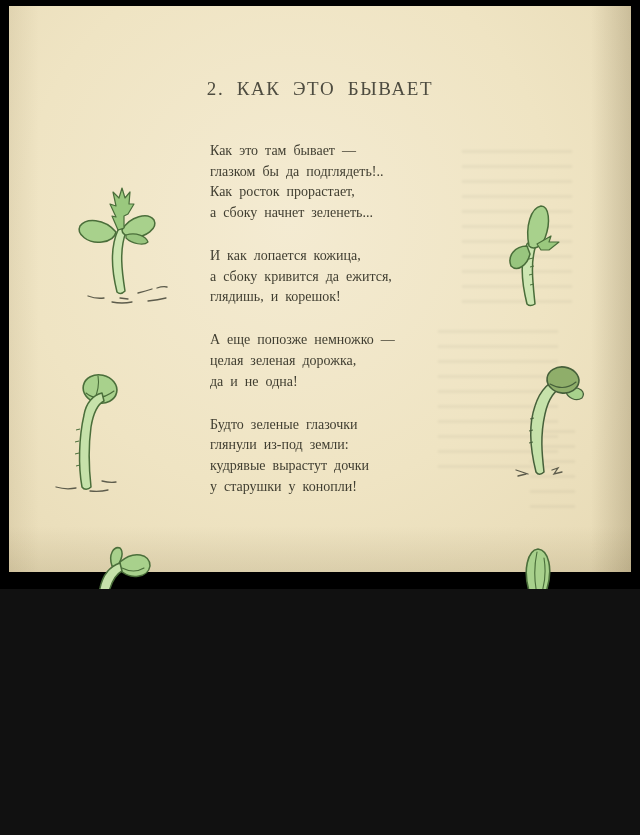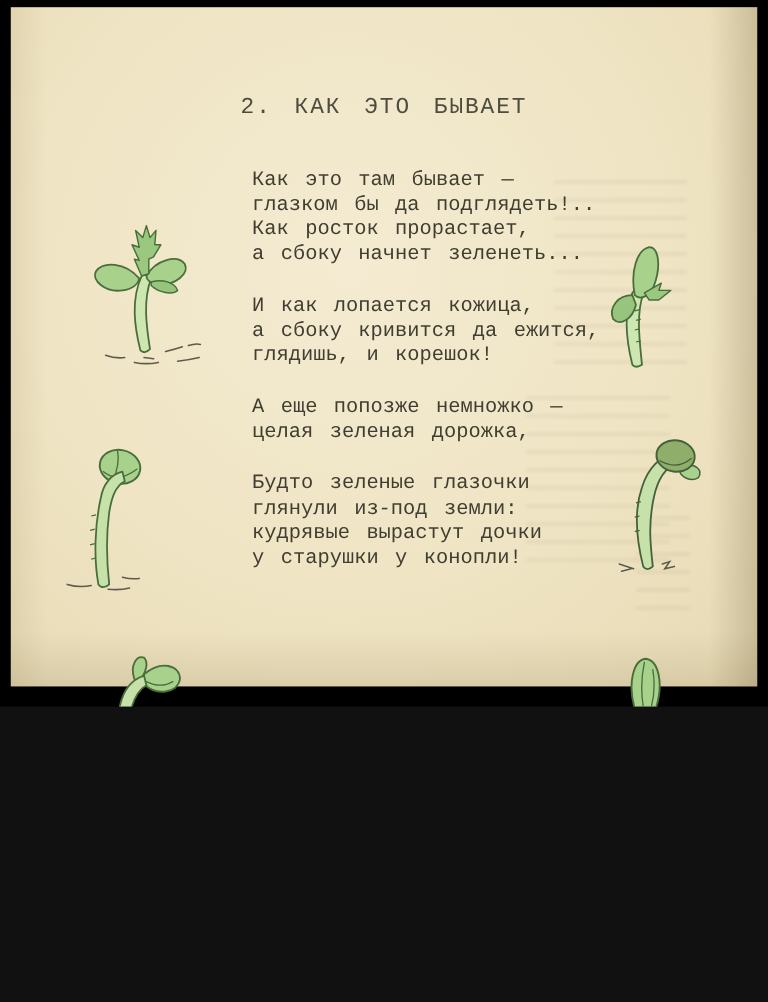--- a/index.html
+++ b/index.html
@@ -1,28 +1,28 @@
 <!DOCTYPE html>
 <html><head>
 <meta charset="utf-8">
 <style>
   html,body{margin:0;padding:0;background:#111;}
   .page{position:relative;width:640px;height:589px;background:#000;overflow:hidden;
-        font-family:Liberation Mono, monospace;}
+        font-family:Liberation Serif, serif;}
   .paper{position:absolute;left:9px;top:6px;right:9px;bottom:17px;
     background:
       linear-gradient(90deg, rgba(120,100,60,.10), rgba(120,100,60,0) 30px),
       linear-gradient(270deg, rgba(100,85,50,.24), rgba(100,85,50,0) 40px),
       linear-gradient(0deg, rgba(110,95,55,.14), rgba(110,95,55,0) 46px),
       radial-gradient(ellipse at 45% 38%, #f4ebd2 0%, #efe4c3 55%, #e7dab5 100%);}
   .title{position:absolute;left:0;top:78px;width:640px;text-align:center;
     font-size:19px;letter-spacing:1.6px;word-spacing:6px;color:#4e4c40;}
   .poem{position:absolute;left:210px;top:141px;color:#403e31;}
   .stanza{margin-bottom:22.6px;}
-  .line{font-size:17px;line-height:20.6px;word-spacing:3.5px;white-space:nowrap;}
+  .line{font-size:14px;line-height:20.6px;word-spacing:3.5px;white-space:nowrap;}
   .pagenum{position:absolute;left:66px;top:741px;font-size:16px;color:#4a4836;}
   .illus{position:absolute;}
   .ghost{position:absolute;opacity:.07;filter:blur(1.2px);
     background:repeating-linear-gradient(180deg,#6a6a58 0 3px,transparent 3px 15px);}
   svg{display:block;overflow:visible;}
 </style>
 </head>
 <body>
 
 <div class="page">
@@ -42,20 +42,21 @@
       <div class="line">а сбоку начнет зеленеть...</div>
     </div>
     <div class="stanza">
       <div class="line">И как лопается кожица,</div>
       <div class="line">а сбоку кривится да ежится,</div>
       <div class="line">глядишь, и корешок!</div>
     </div>
     <div class="stanza">
       <div class="line">А еще попозже немножко —</div>
       <div class="line">целая зеленая дорожка,</div>
+      <div class="line">да и не одна!</div>
     </div>
     <div class="stanza">
       <div class="line">Будто зеленые глазочки</div>
       <div class="line">глянули из-под земли:</div>
       <div class="line">кудрявые вырастут дочки</div>
       <div class="line">у старушки у конопли!</div>
     </div>
   </div>
 
   <svg class="illus" style="left:60px;top:180px;" width="118" height="128" viewBox="0 0 118 128">

